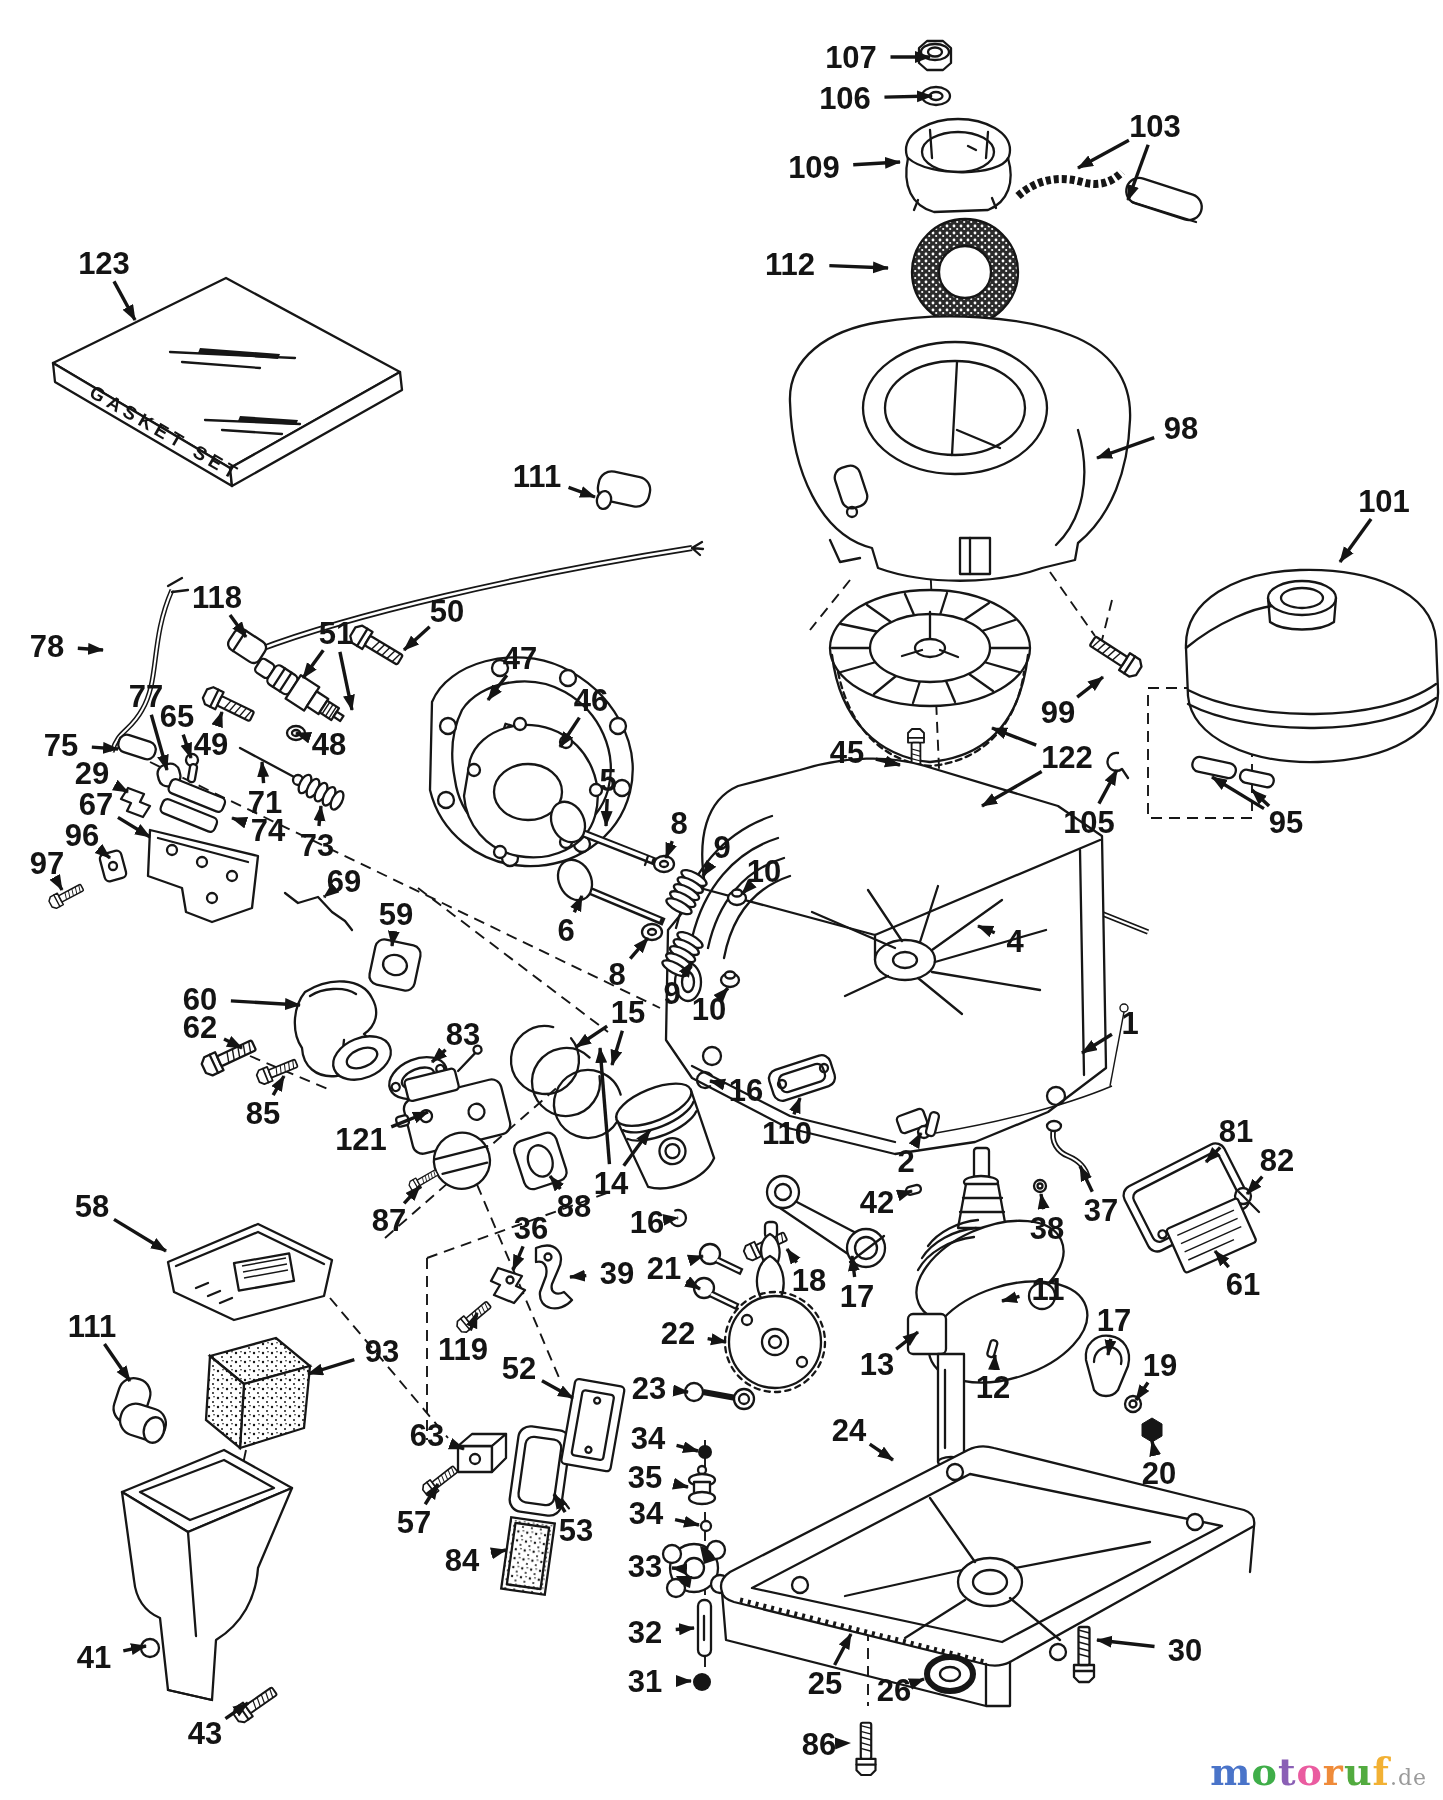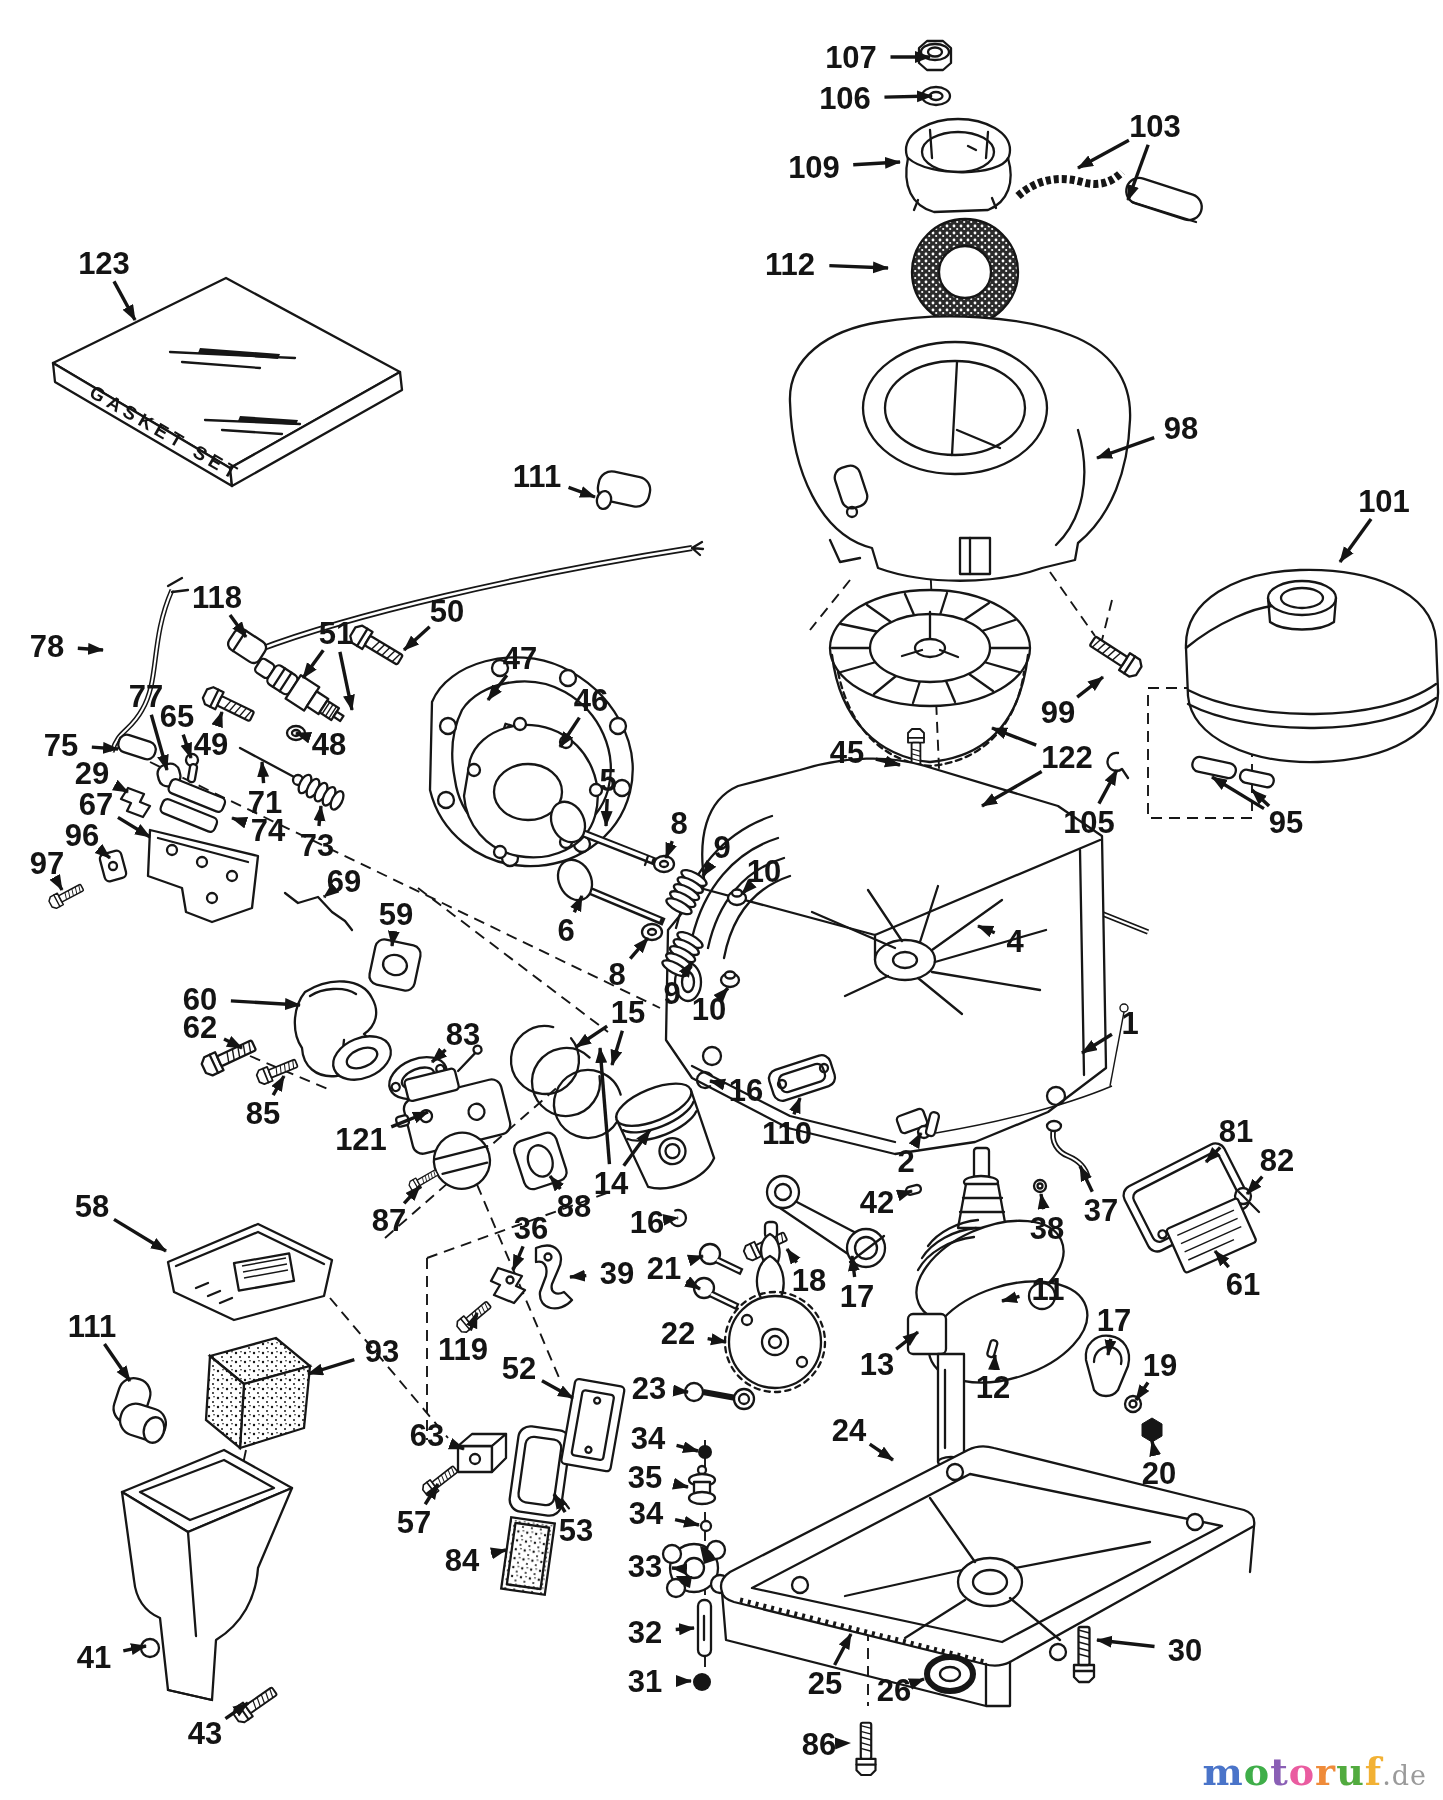--- a/index.html
+++ b/index.html
@@ -7,21 +7,21 @@
   svg{position:absolute;inset:0;}
   .ln{stroke:#161616;stroke-width:2.3;fill:none;stroke-linecap:round;stroke-linejoin:round;}
   .fw{fill:#ffffff;stroke:#161616;stroke-width:2.3;stroke-linejoin:round;}
   .fd{fill:#161616;stroke:none;}
   .thin{stroke:#161616;stroke-width:1.4;fill:none;}
   .dsh{stroke:#161616;stroke-width:1.9;fill:none;stroke-dasharray:11 7;}
   .lbl{font:700 31px "Liberation Sans", sans-serif;fill:#141414;}
   .ldr{stroke:#141414;stroke-width:3.4;fill:none;}
   .gst{font:700 19px "Liberation Sans", sans-serif;letter-spacing:5px;fill:#141414;}
   .wm{position:absolute;right:16px;bottom:6px;font:700 38px "DejaVu Serif", serif;letter-spacing:1px;}
-  .wm .de{font-size:27px;font-weight:400;}
+  .wm .de{font-size:22px;font-weight:400;}
 </style>
 </head>
 <body>
 
 <div class="page">
 <svg id="diagram" width="1443" height="1800" viewBox="0 0 1443 1800">
   <defs>
     <marker id="arr" markerUnits="userSpaceOnUse" markerWidth="17" markerHeight="13" refX="15" refY="6" orient="auto">
       <path d="M0,0 L16,6 L0,12 Z" fill="#141414"></path>
     </marker>

